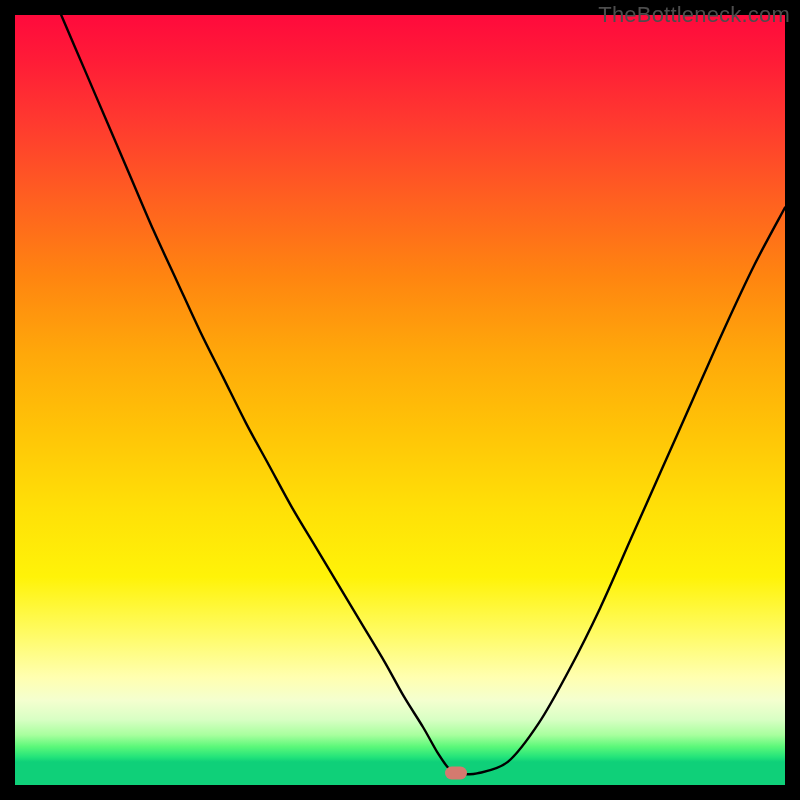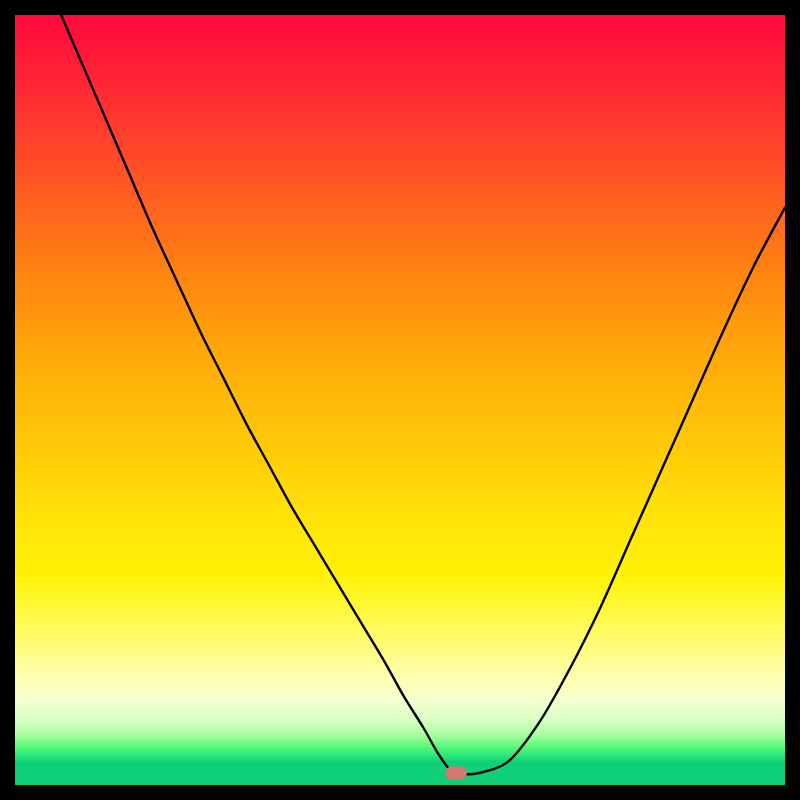--- a/index.html
+++ b/index.html
@@ -84,13 +84,14 @@
   <div class="plot-area">
     <div class="gradient-bg"></div>
 
     <svg class="curve" viewBox="0 0 770 770" preserveAspectRatio="none">
       <path id="curve-path" d="M 46.20 0.00 C 49.90 8.62, 61.91 36.65, 69.30 53.90 C 76.69 71.15, 85.01 90.55, 92.40 107.80 C 99.79 125.05, 108.11 144.45, 115.50 161.70 C 122.89 178.95, 131.21 198.97, 138.60 215.60 C 145.99 232.23, 154.31 249.63, 161.70 265.65 C 169.09 281.67, 177.41 300.30, 184.80 315.70 C 192.19 331.10, 200.51 347.12, 207.90 361.90 C 215.29 376.68, 223.61 393.93, 231.00 408.10 C 238.39 422.27, 246.71 436.90, 254.10 450.45 C 261.49 464.00, 269.81 479.86, 277.20 492.80 C 284.59 505.74, 292.91 518.98, 300.30 531.30 C 307.69 543.62, 316.01 557.48, 323.40 569.80 C 330.79 582.12, 339.11 595.98, 346.50 608.30 C 353.89 620.62, 362.82 635.10, 369.60 646.80 C 376.38 658.50, 382.69 670.98, 388.85 681.45 C 395.01 691.92, 402.56 703.01, 408.10 712.25 C 413.64 721.49, 419.19 732.42, 423.50 739.20 C 427.81 745.98, 431.35 751.52, 435.05 754.60 C 438.75 757.68, 442.29 757.83, 446.60 758.45 C 450.91 759.07, 454.61 760.30, 462.00 758.45 C 469.39 756.60, 482.94 754.91, 492.80 746.90 C 502.66 738.89, 513.74 723.18, 523.60 708.40 C 533.46 693.62, 544.54 672.98, 554.40 654.50 C 564.26 636.02, 575.34 613.84, 585.20 592.90 C 595.06 571.96, 606.14 545.78, 616.00 523.60 C 625.86 501.42, 636.94 476.48, 646.80 454.30 C 656.66 432.12, 667.74 407.18, 677.60 385.00 C 687.46 362.82, 698.54 337.26, 708.40 315.70 C 718.26 294.14, 729.34 269.96, 739.20 250.25 C 749.06 230.54, 765.07 201.74, 770.00 192.50" fill="none" stroke="#000" stroke-width="2.4" stroke-linecap="round" stroke-linejoin="round"></path>
     </svg>
 
     <div id="marker" class="marker" style="left: 441.21px; top: 758.45px; background: rgb(212, 122, 111);"></div>
   </div>
 
+  <div class="watermark">TheBottleneck.com</div>
 </div>
 
 </body></html>

